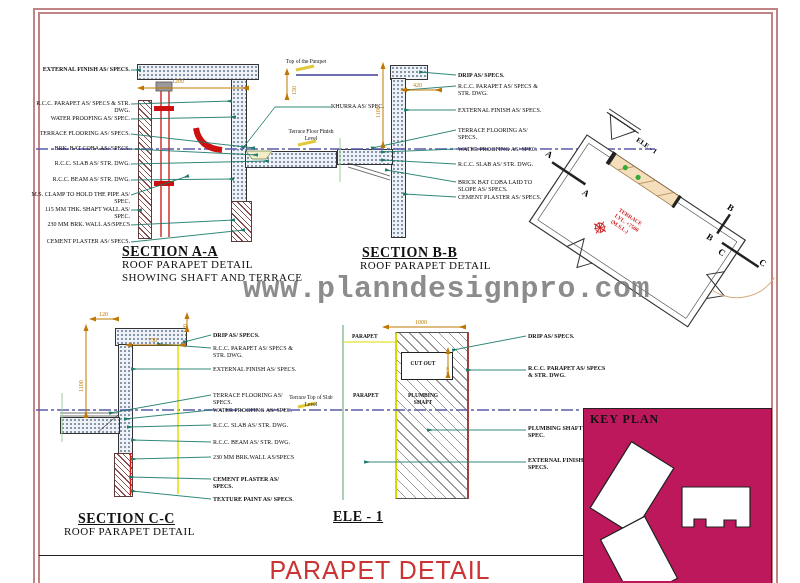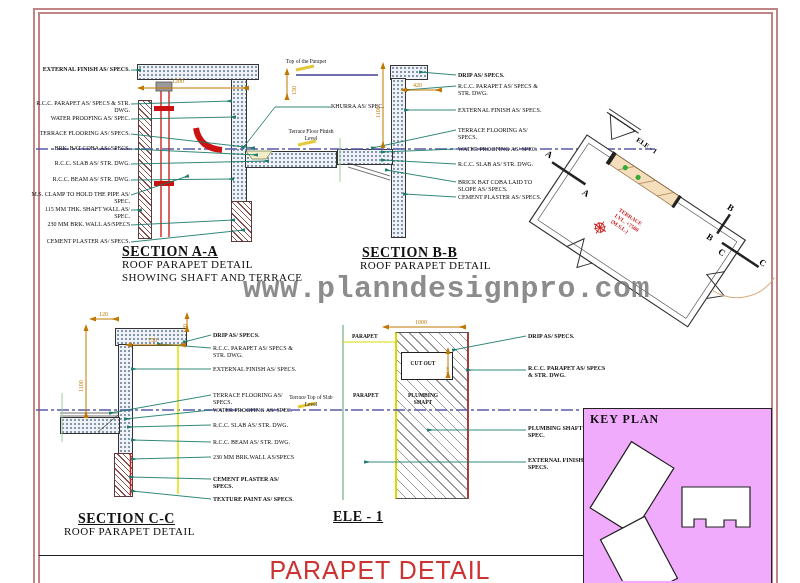--- a/index.html
+++ b/index.html
@@ -23,21 +23,21 @@
   .sec-title{position:absolute;z-index:4;font-size:14px;font-weight:bold;text-decoration:underline;letter-spacing:.5px;}
   .sec-sub{position:absolute;z-index:4;font-size:11px;letter-spacing:.5px;}
   .dim{position:absolute;z-index:4;font-size:6px;color:#c07800;}
   .vdim{transform:rotate(-90deg);transform-origin:left top;}
   .lvl{position:absolute;z-index:4;font-size:5.5px;line-height:6.5px;text-align:center;}
   .wm{position:absolute;z-index:6;left:243px;top:272px;font-family:Liberation Mono, monospace;
       font-weight:bold;font-size:30px;color:rgba(120,120,120,.85);letter-spacing:.5px;}
   .title-red{position:absolute;z-index:5;left:180px;top:556px;width:400px;text-align:center;
       font-family:"Liberation Sans",sans-serif;font-size:25px;color:#cc3333;letter-spacing:1px;}
   .keyplan{position:absolute;z-index:4;left:583px;top:408px;width:187px;height:175px;
-      background:#f0abfc;border-left:1.5px solid #222;border-top:1.5px solid #222;border-right:1.5px solid #222;}
+      background:#be185d;border-left:1.5px solid #222;border-top:1.5px solid #222;border-right:1.5px solid #222;}
   .kp-title{position:absolute;left:6px;top:3px;font-size:12px;font-weight:bold;letter-spacing:1px;}
   .bandline{position:absolute;z-index:4;left:39px;top:555px;width:544px;border-top:1.5px solid #222;}
   .etext{position:absolute;z-index:4;font-size:5.5px;font-weight:bold;line-height:6.5px;}
 </style>
 </head>
 <body>
 
 <div id="page">
 
   <div class="bord" style="left:33px;top:8px;width:1.5px;height:575px;"></div>

